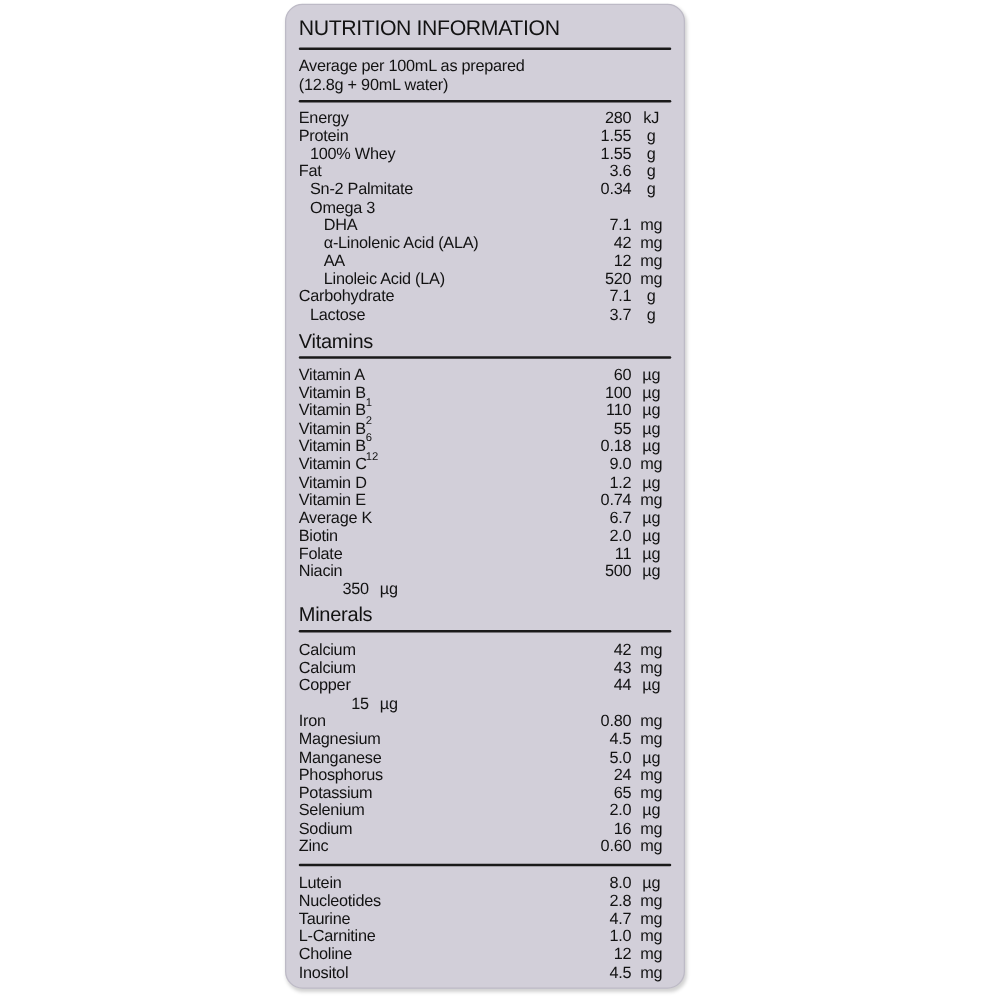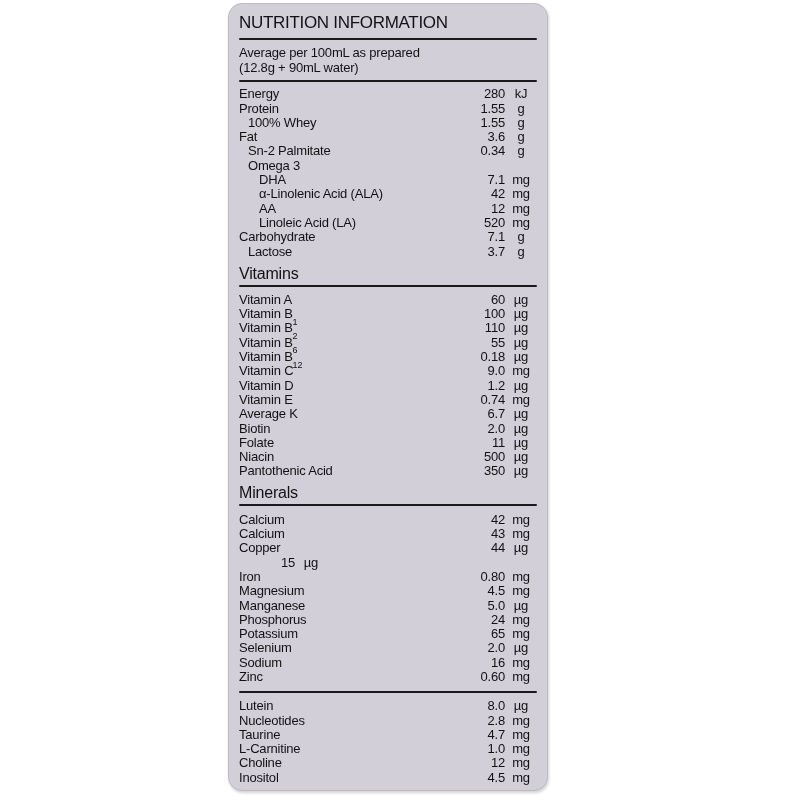--- a/index.html
+++ b/index.html
@@ -212,21 +212,20 @@
             <span class="lab">Folate</span>
             <span class="val">11</span>
             <span class="unit">µg</span>
           </div>
           <div class="row indent0">
             <span class="lab">Niacin</span>
             <span class="val">500</span>
             <span class="unit">µg</span>
           </div>
           <div class="row indent0">
-            <span class="lab">Pantothenic Acid</span>
             <span class="val">350</span>
             <span class="unit">µg</span>
           </div>
         </div>
         <div class="section">
           <div class="sec-header">Minerals</div>
           <div class="rule"></div>
           <div class="row indent0">
             <span class="lab">Calcium</span>
             <span class="val">42</span>

